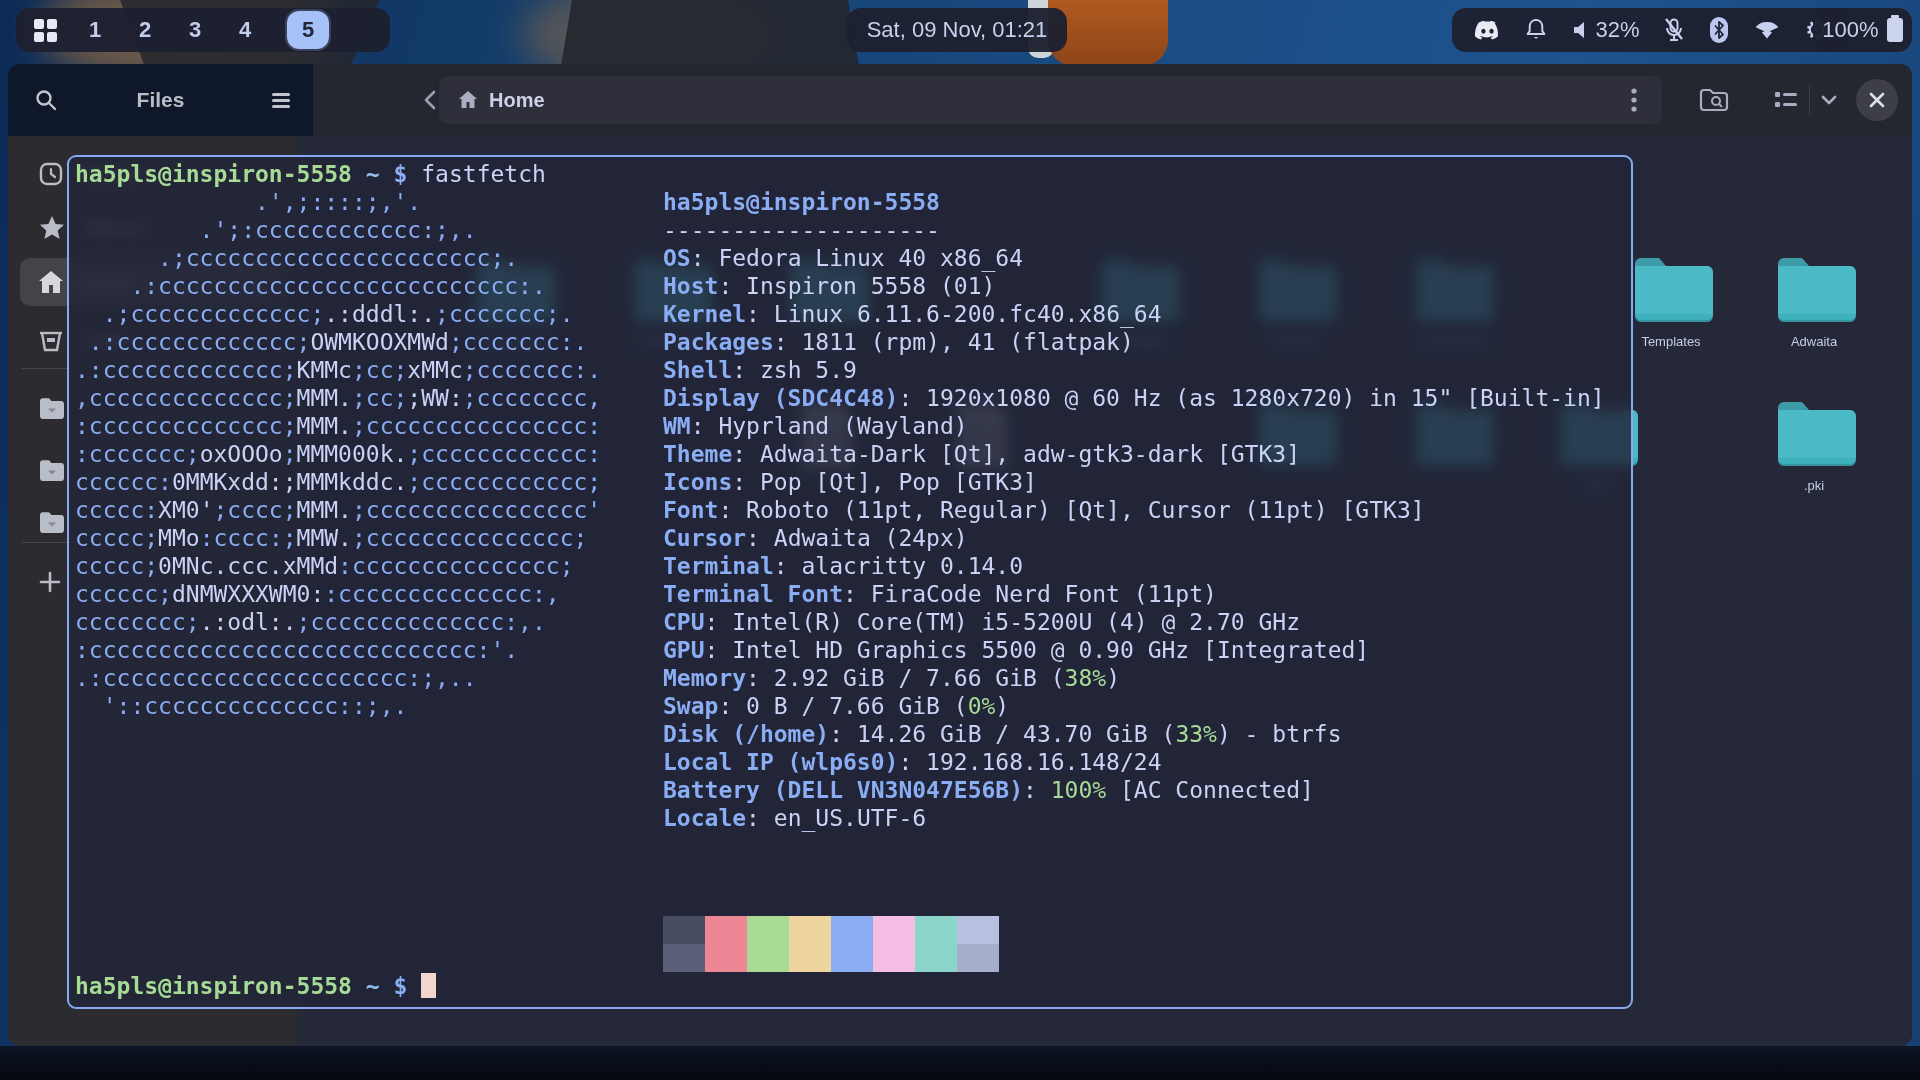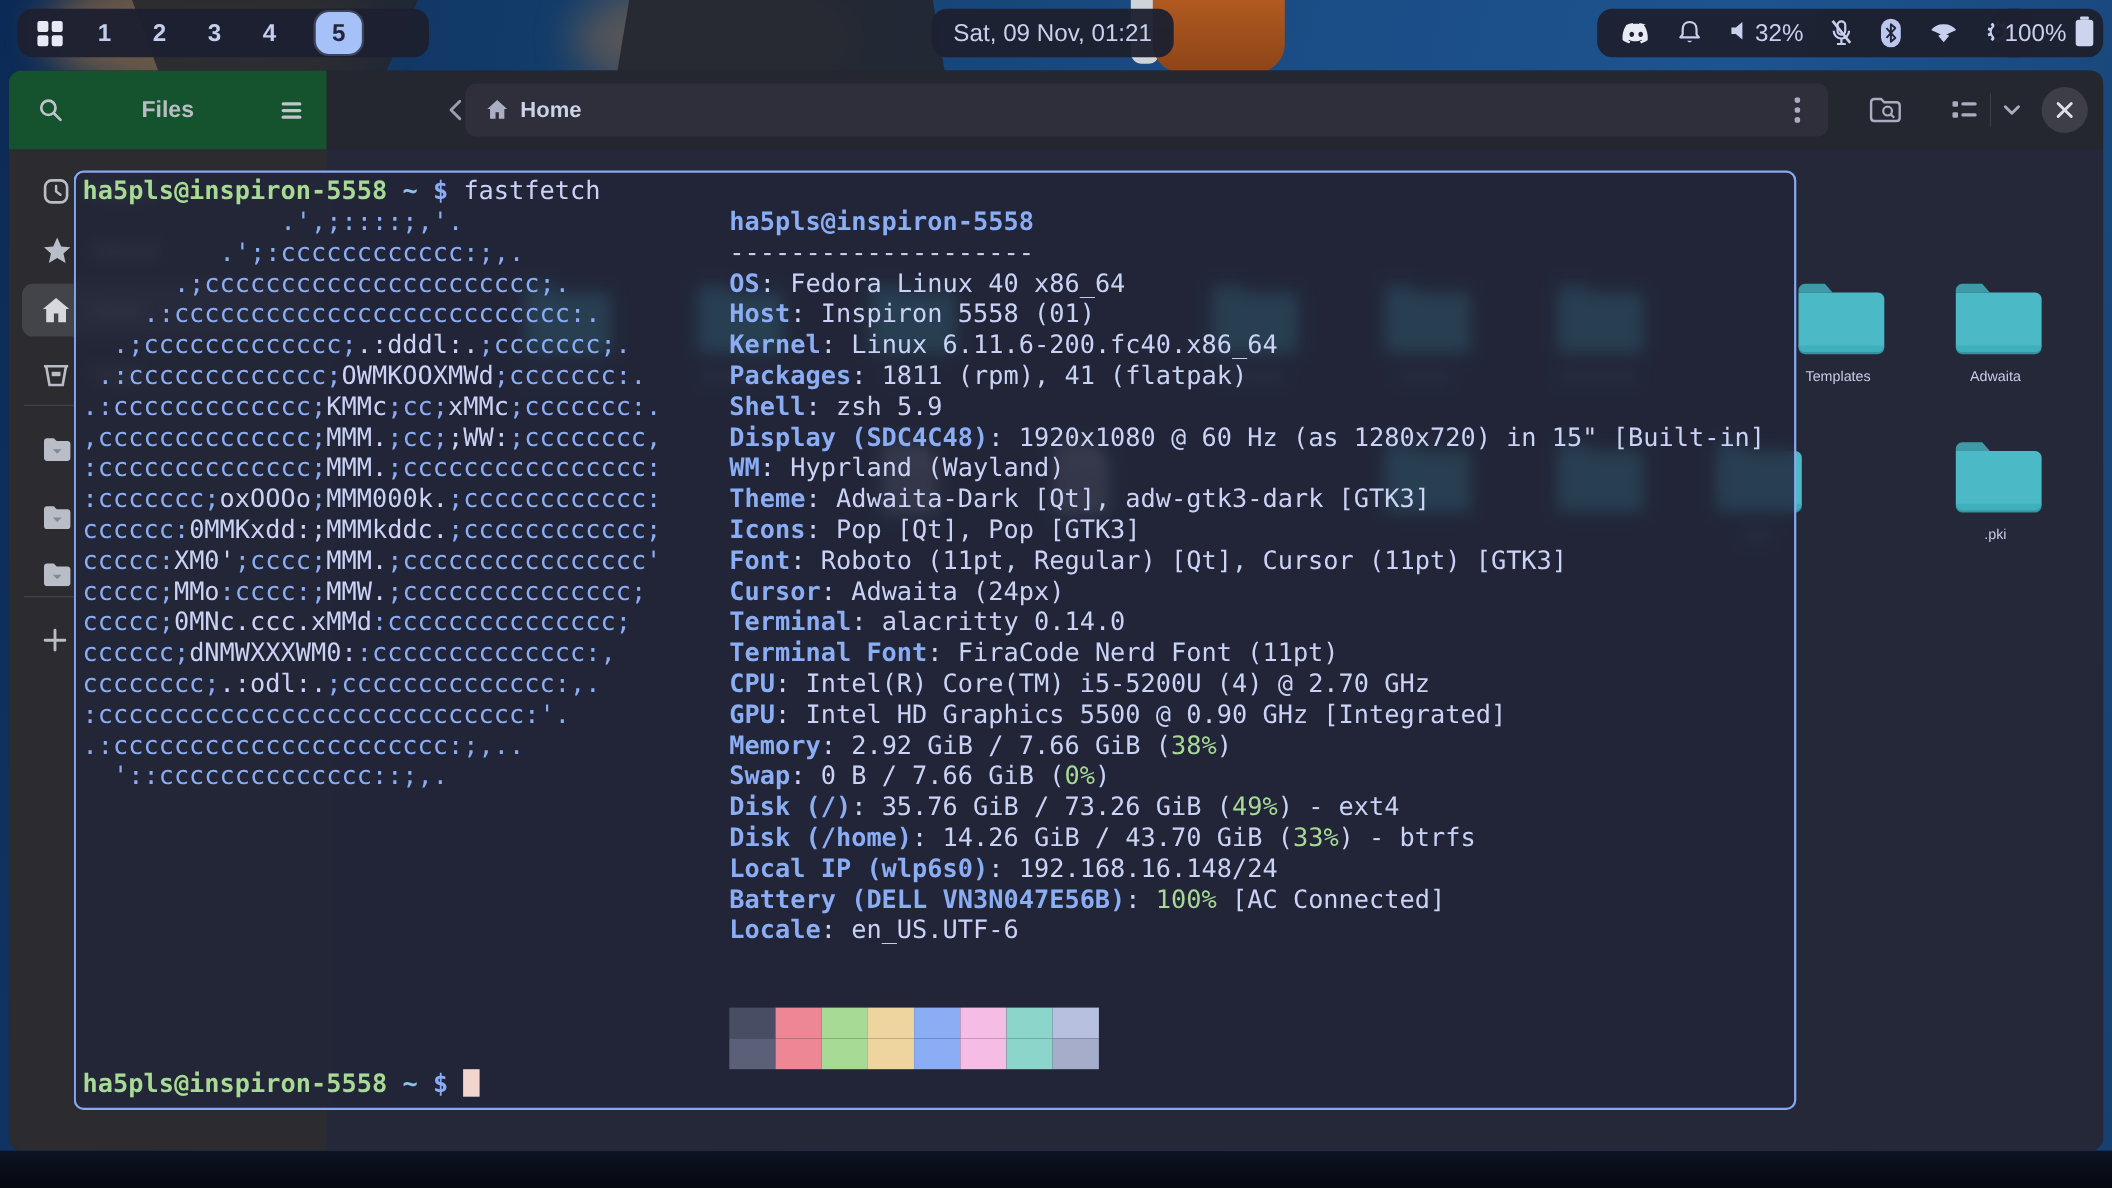--- a/index.html
+++ b/index.html
@@ -25,28 +25,28 @@
   .apps-ic span{background:#e7eaf4;border-radius:2px;}
   .ws{display:flex;align-items:center;gap:34px;}
   .ws .num{font-size:22px;font-weight:700;color:#c3cdec;width:16px;text-align:center;cursor:default;}
   .ws .active{width:42px;height:38px;background:#a6c0f8;color:#23273c;border-radius:12px;
     display:grid;place-items:center;outline:2px solid rgba(150,170,220,.25);}
   .pill-clock{left:847px;width:220px;justify-content:center;font-size:22px;}
   .pill-tray{left:1452px;width:354px;justify-content:space-between;padding:0 22px;}
   .pill-batt{left:1813px;width:99px;justify-content:center;gap:8px;font-size:22px;}
   .tray-ic{display:flex;align-items:center;height:44px;}
   .gear-txt{font-size:26px;color:#c7d0ec;line-height:1;font-family:"DejaVu Sans",sans-serif;}
-  .vol-wrap{display:flex;gap:4px;font-size:22px;}
+  .vol-wrap{display:flex;align-items:center;gap:4px;font-size:22px;}
   .batt-body{position:relative;width:16px;height:24px;background:#cdd5ee;border-radius:3px;}
   .batt-body:before{content:"";position:absolute;left:4px;top:-3px;width:8px;height:3px;background:#cdd5ee;border-radius:1px;}
 
   
   .files-win{position:absolute;left:8px;top:64px;width:1904px;height:982px;border-radius:12px;overflow:hidden;background:#252839;}
   .hdr{position:absolute;left:0;top:0;width:100%;height:72px;display:flex;}
-  .hdr-side{width:289px;background:#14532d;display:flex;align-items:center;position:relative;}
+  .hdr-side{width:289px;background:#0f172a;display:flex;align-items:center;position:relative;padding-left:16px;}
   .hdr-main{flex:1;background:#242630;display:flex;align-items:center;position:relative;}
   .side-title{position:absolute;left:0;width:100%;text-align:center;font-size:21px;font-weight:700;color:#babcc4;}
   .icon-btn{display:grid;place-items:center;width:44px;height:44px;border-radius:8px;cursor:pointer;}
   .search-btn{position:absolute;left:16px;}
   .menu-btn{position:absolute;right:10px;}
   .nav-back{position:absolute;left:96px;}
   .nav-fwd{position:absolute;left:160px;}
   .pathbar{position:absolute;left:126px;right:250px;height:48px;top:12px;background:#2e2f3a;border-radius:10px;
     display:flex;align-items:center;padding:0 6px 0 18px;}
   .path-home{display:flex;align-items:center;gap:10px;color:#ccd2e8;font-size:20px;font-weight:600;}
@@ -472,21 +472,20 @@
           <div><span class="t-bluebold">Theme</span><span>: </span><span class="t-white">Adwaita-Dark [Qt], adw-gtk3-dark [GTK3]</span></div>
           <div><span class="t-bluebold">Icons</span><span>: </span><span class="t-white">Pop [Qt], Pop [GTK3]</span></div>
           <div><span class="t-bluebold">Font</span><span>: </span><span class="t-white">Roboto (11pt, Regular) [Qt], Cursor (11pt) [GTK3]</span></div>
           <div><span class="t-bluebold">Cursor</span><span>: </span><span class="t-white">Adwaita (24px)</span></div>
           <div><span class="t-bluebold">Terminal</span><span>: </span><span class="t-white">alacritty 0.14.0</span></div>
           <div><span class="t-bluebold">Terminal Font</span><span>: </span><span class="t-white">FiraCode Nerd Font (11pt)</span></div>
           <div><span class="t-bluebold">CPU</span><span>: </span><span class="t-white">Intel(R) Core(TM) i5-5200U (4) @ 2.70 GHz</span></div>
           <div><span class="t-bluebold">GPU</span><span>: </span><span class="t-white">Intel HD Graphics 5500 @ 0.90 GHz [Integrated]</span></div>
           <div><span class="t-bluebold">Memory</span><span>: </span><span class="t-white">2.92 GiB / 7.66 GiB (</span><span class="t-green">38%</span><span class="t-white">)</span></div>
           <div><span class="t-bluebold">Swap</span><span>: </span><span class="t-white">0 B / 7.66 GiB (</span><span class="t-green">0%</span><span class="t-white">)</span></div>
-          <div><span class="t-bluebold">Disk (/)</span><span>: </span><span class="t-white">35.76 GiB / 73.26 GiB (</span><span class="t-green">49%</span><span class="t-white">) - ext4</span></div>
           <div><span class="t-bluebold">Disk (/home)</span><span>: </span><span class="t-white">14.26 GiB / 43.70 GiB (</span><span class="t-green">33%</span><span class="t-white">) - btrfs</span></div>
           <div><span class="t-bluebold">Local IP (wlp6s0)</span><span>: </span><span class="t-white">192.168.16.148/24</span></div>
           <div><span class="t-bluebold">Battery (DELL VN3N047E56B)</span><span>: </span><span class="t-green">100%</span><span class="t-white"> [AC Connected]</span></div>
           <div><span class="t-bluebold">Locale</span><span>: </span><span class="t-white">en_US.UTF-6</span></div>
         </div>
       <div class="palette">
           <div class="pal-row">
             <span class="pal" style="background: rgb(73, 77, 100);"></span>
             <span class="pal" style="background: rgb(237, 135, 150);"></span>
             <span class="pal" style="background: rgb(166, 218, 149);"></span>

